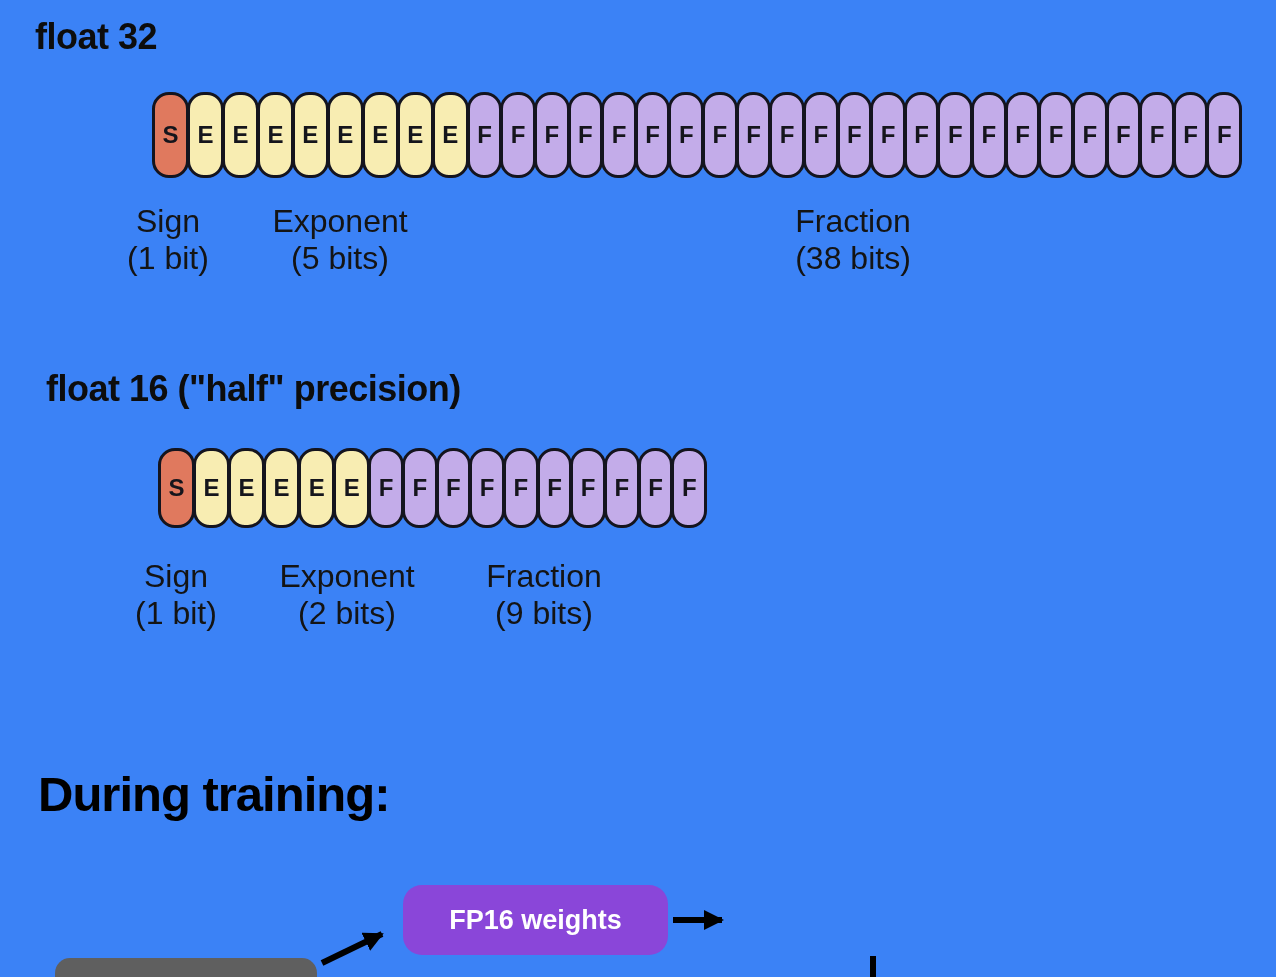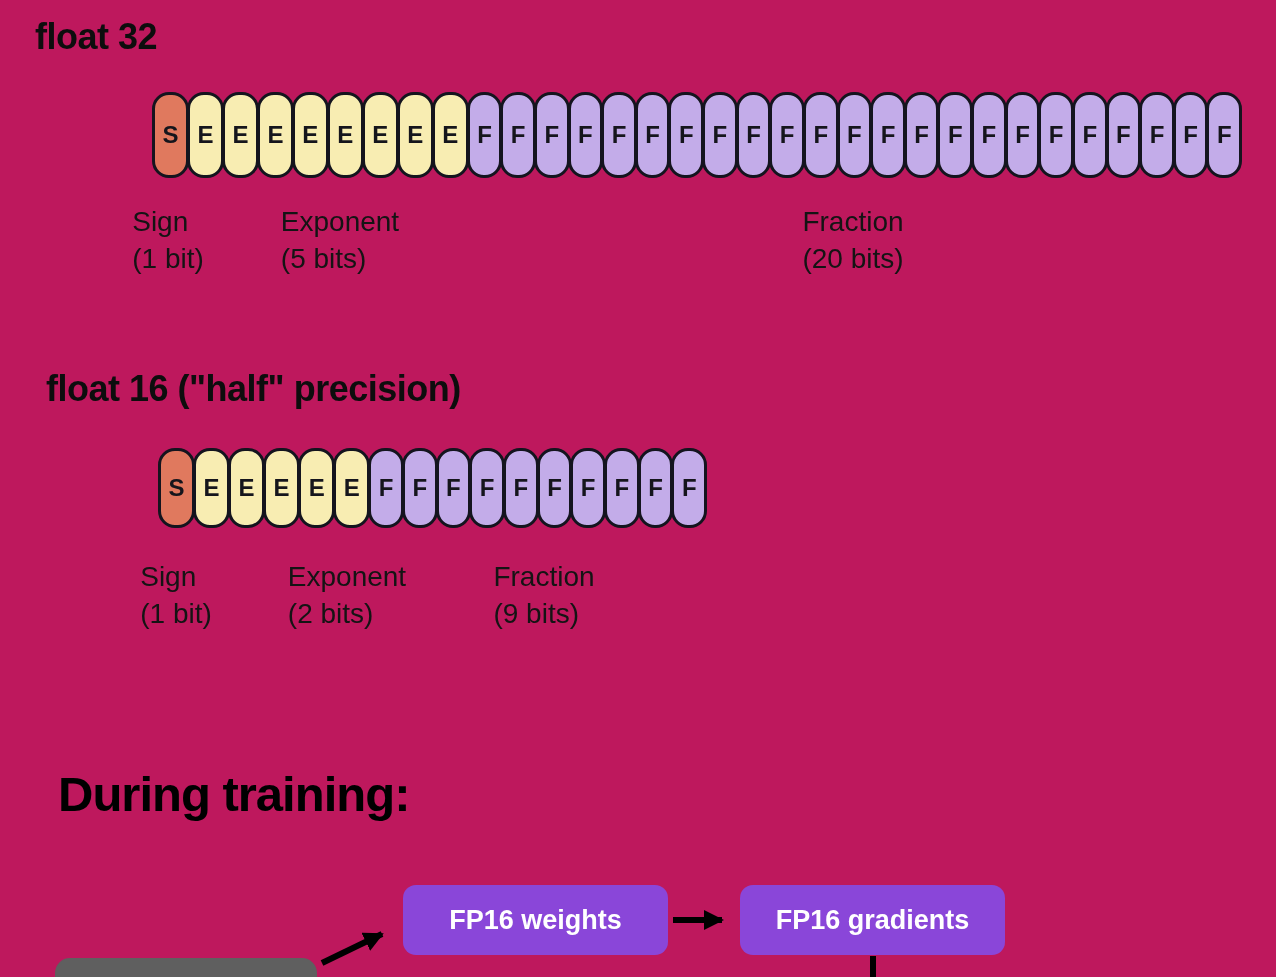--- a/index.html
+++ b/index.html
@@ -1,19 +1,19 @@
 <!DOCTYPE html>
 <html><head>
 <meta charset="utf-8">
 <style>
   html,body{margin:0;padding:0;background:#fff;}
   .canvas{
     position:relative;
     width:1276px;height:977px;
-    background:#be185d;
+    background:#3b82f6;
     overflow:hidden;
     font-family:"Liberation Sans", sans-serif;
     color:#111;
   }
   
   .fmt-title{
     position:absolute;
     font-size:36px;
     font-weight:800;
     letter-spacing:-0.5px;
@@ -41,45 +41,44 @@
   }
   .cell:first-child{margin-left:0;}
   .cell.sign{background:var(--sign);position:relative;z-index:3;}
   .cell.exponent{background:var(--exponent);position:relative;z-index:2;}
   .cell.fraction{background:var(--fraction);z-index:1;}
 
   
   .lbl{
     position:absolute;
     transform:translateX(-50%);
-    text-align:left;
-    font-size:28px;
+    text-align:center;
+    font-size:32px;
     line-height:37px;
     font-weight:500;
     color:#141414;
     white-space:nowrap;
   }
 
   
   .heading{
     position:absolute;
     left:38px;top:766px;
     font-size:49px;
     font-weight:800;
     letter-spacing:-1px;
     color:#000;
     white-space:nowrap;
-    margin-left:20px;
   }
 
   
   .node{
     position:absolute;
     width:265px;height:70px;
-    border-radius:13px;
+    border-radius:19px;
     background:var(--node-purple);
     color:#fff;
     font-weight:bold;
     font-size:27px;
     display:flex;align-items:center;justify-content:center;
     white-space:nowrap;
   }
   .node-weights{left:403px;top:885px;}
   .node-gradients{left:740px;top:885px;}
   .gray-box{
@@ -134,21 +133,21 @@
   <div class="lbl" style="left:168px;top:203px">
     <div>Sign</div>
     <div>(1 bit)</div>
   </div>
   <div class="lbl" style="left:340px;top:203px">
     <div>Exponent</div>
     <div>(5 bits)</div>
   </div>
   <div class="lbl" style="left:853px;top:203px">
     <div>Fraction</div>
-    <div>(20 bits)</div>
+    <div>(38 bits)</div>
   </div>
 
   <div class="fmt-title t16">float 16 ("half" precision)</div>
   <div class="bit-row row16">
       <div class="cell sign">S</div>
       <div class="cell exponent">E</div>
       <div class="cell exponent">E</div>
       <div class="cell exponent">E</div>
       <div class="cell exponent">E</div>
       <div class="cell exponent">E</div>
@@ -172,21 +171,20 @@
     <div>(2 bits)</div>
   </div>
   <div class="lbl" style="left:544px;top:558px">
     <div>Fraction</div>
     <div>(9 bits)</div>
   </div>
 
   <div class="heading">During training:</div>
 
   <div class="node node-weights">FP16 weights</div>
-  <div class="node node-gradients">FP16 gradients</div>
   <div class="gray-box"></div>
 
   <svg class="overlay" width="1276" height="977" viewBox="0 0 1276 977">
     <defs>
       <marker id="ah" markerUnits="userSpaceOnUse" markerWidth="24" markerHeight="22" refX="18" refY="10" orient="auto">
         <polygon points="0 0, 20 10, 0 20" fill="#000"></polygon>
       </marker>
     </defs>
     <line x1="322" y1="963" x2="382" y2="934" stroke="#000" stroke-width="6" marker-end="url(#ah)"></line>
     <line x1="673" y1="920" x2="722" y2="920" stroke="#000" stroke-width="6" marker-end="url(#ah)"></line>

